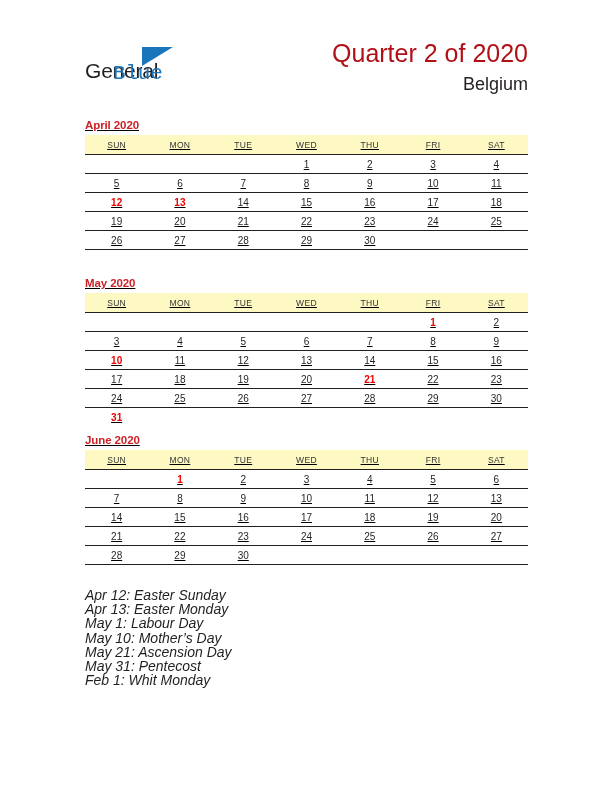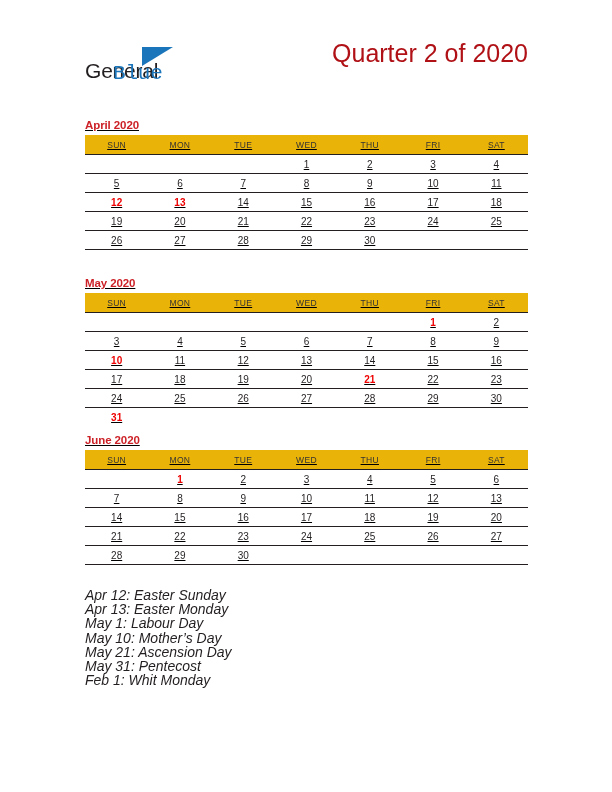--- a/index.html
+++ b/index.html
@@ -108,21 +108,21 @@
     letter-spacing: -0.1px;
     font-family: "Liberation Sans", sans-serif;
   }
 
   table.cal {
     border-collapse: collapse;
     width: 443px;
     table-layout: fixed;
   }
   table.cal th {
-    background: #eab308;
+    background: #fef9c3;
     font-size: 8.5px;
     font-weight: normal;
     color: #333333;
     height: 19px;
     text-align: center;
     letter-spacing: 0.3px;
     border: none;
     padding: 0;
     font-family: "Liberation Sans", sans-serif;
   }
@@ -174,20 +174,21 @@
   <div class="header">
 
     <div class="logo">
       <span class="logo-general">General</span>
       <span class="logo-triangle"></span>
       <span class="logo-blue">Blue</span>
     </div>
 
     <div class="title-block">
       <div class="quarter-title">Quarter 2 of 2020</div>
+      <div class="country-title">Belgium</div>
     </div>
 
   </div>
 
   <div class="month-block" id="month-0">
       <div class="month-name">April 2020</div>
       <table class="cal">
         <thead>
           <tr>
             <th>SUN</th>

